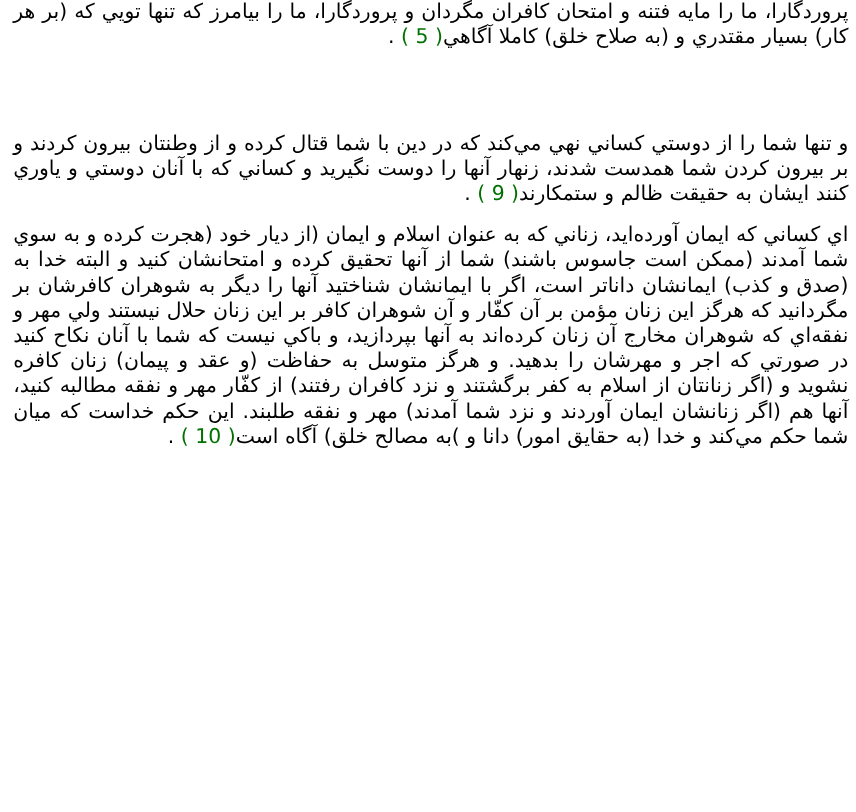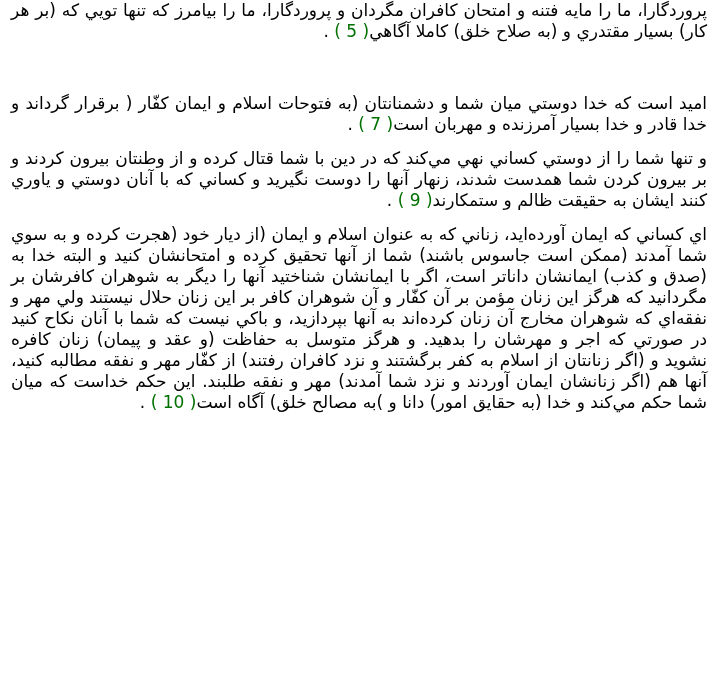--- a/index.html
+++ b/index.html
@@ -23,42 +23,39 @@
       left: 11px;
       right: 6px;
       top: 0px;
       font-size: 17px;
       line-height: 21px;
     }
     .verse {
       margin: 0 0 13px 0;
       padding: 0;
     }
-    .verse.first { margin-bottom: 0; }
+    .verse.first { margin-bottom: 17px; }
     .gap { height: 51px; }
     .num {
       color: #007000;
     }
     .v6 { margin-top: 0; }
   </style>
 </head>
 <body>
 
 <div class="doc">
 
   <p class="verse first">
     <span>پروردگارا، ما را مايه فتنه و امتحان كافران مگردان و پروردگارا، ما را بيامرز كه تنها تويي كه (بر هر كار) بسيار مقتدري و (به صلاح خلق) كاملا آگاهي</span><span class="num">( 5 )</span> <span>.</span>
   </p>
 
   <div class="gap"></div>
 
 
-  <p class="verse">
-    <span>اميد است كه خدا دوستي ميان شما و دشمنانتان (به فتوحات اسلام و ايمان كفّار ( برقرار گرداند و خدا قادر و خدا بسيار آمرزنده و مهربان است</span><span class="num">( 7 )</span> <span>.</span>
-  </p>
 
 
   <p class="verse">
     <span>و تنها شما را از دوستي كساني نهي مي‌كند كه در دين با شما قتال كرده و از وطنتان بيرون كردند و بر بيرون كردن شما همدست شدند، زنهار آنها را دوست نگيريد و كساني كه با آنان دوستي و ياوري كنند ايشان به حقيقت ظالم و ستمكارند</span><span class="num">( 9 )</span> <span>.</span>
   </p>
 
   <p class="verse">
     <span>اي كساني كه ايمان آورده‌ايد، زناني كه به عنوان اسلام و ايمان (از ديار خود (هجرت كرده و به سوي شما آمدند (ممكن است جاسوس باشند) شما از آنها تحقيق كرده و امتحانشان كنيد و البته خدا به (صدق و كذب) ايمانشان داناتر است، اگر با ايمانشان شناختيد آنها را ديگر به شوهران كافرشان بر مگردانيد كه هرگز اين زنان مؤمن بر آن كفّار و آن شوهران كافر بر اين زنان حلال نيستند ولي مهر و نفقه‌اي كه شوهران مخارج آن زنان كرده‌اند به آنها بپردازيد، و باكي نيست كه شما با آنان نكاح كنيد در صورتي كه اجر و مهرشان را بدهيد. و هرگز متوسل به حفاظت (و عقد و پيمان) زنان كافره نشويد و (اگر زنانتان از اسلام به كفر برگشتند و نزد كافران رفتند) از كفّار مهر و نفقه مطالبه كنيد، آنها هم (اگر زنانشان ايمان آوردند و نزد شما آمدند) مهر و نفقه طلبند. اين حكم خداست كه ميان شما حكم مي‌كند و خدا (به حقايق امور) دانا و )به مصالح خلق) آگاه است</span><span class="num">( 10 )</span> <span>.</span>
   </p>
 

